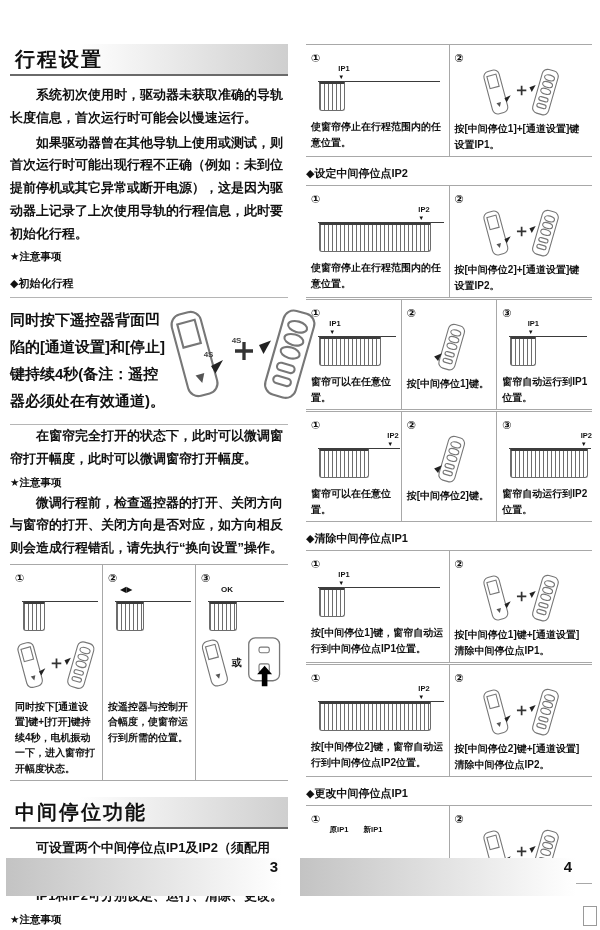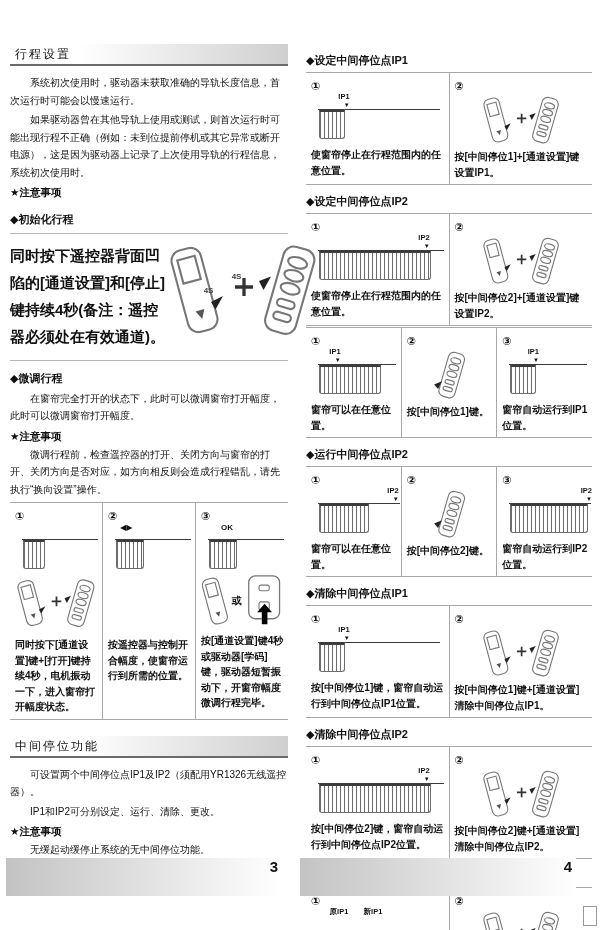--- a/index.html
+++ b/index.html
@@ -3,25 +3,25 @@
 <meta charset="utf-8">
 <style>
   html,body{margin:0;padding:0;background:#fff;}
   body{width:600px;height:930px;position:relative;overflow:hidden;
        font-family:"Liberation Sans","DejaVu Sans",sans-serif;color:#111;}
   .col{position:absolute;top:44px;}
   .col-left{left:10px;width:278px;}
   .col-right{left:306px;width:286px;}
 
   
-  .h1bar{font-size:12px;font-weight:normal;padding:2px 5px 1px 5px;
+  .h1bar{font-size:20px;font-weight:bold;padding:2px 5px 1px 5px;
          background:linear-gradient(90deg,#ffffff 25%,#cfcfcf 100%);
          border-bottom:2px solid #6a6a6a;margin-bottom:8px;letter-spacing:2px;}
 
-  .para{font-size:10px;font-weight:normal;line-height:1.75;text-indent:2em;margin:0 0 2px 0;}
+  .para{font-size:13px;font-weight:bold;line-height:1.75;text-indent:2em;margin:0 0 2px 0;}
   .star{font-size:10.5px;font-weight:bold;line-height:1.8;margin:2px 0 0 0;}
   .sub{font-size:11px;font-weight:bold;margin:10px 0 4px 0;}
 
   
   .initblock{display:flex;border-top:1px solid #b5b5b5;border-bottom:1px solid #b5b5b5;
              padding:8px 0 10px 0;margin-top:6px;}
   .initblock .txt{width:56%;font-size:15px;font-weight:bold;line-height:1.8;}
   .initfig{width:44%;position:relative;}
   .initfig svg{display:block;margin:0 auto;}
   .badge4s{position:absolute;font-size:8px;font-weight:bold;color:#444;}
@@ -34,21 +34,21 @@
   .pcell + .pcell{border-left:1px solid #a8a8a8;}
   .pnum{font-size:11px;font-weight:bold;display:inline-block;}
   .pcap{font-size:10px;font-weight:bold;line-height:1.55;margin-top:3px;}
 
   
   .fig{position:relative;height:48px;margin:2px 0 0 6px;}
   .track{position:absolute;top:13px;left:1px;border-top:1.5px solid #3a3a3a;}
   .curt{position:absolute;top:13px;left:2px;height:26px;
         background:repeating-linear-gradient(90deg,#6d6d6d 0 1px,#ffffff 1px 4px);
         border:1px solid #6d6d6d;border-top:3px solid #3d3d3d;border-radius:0 0 3px 3px;}
-  .marker{position:absolute;top:-3px;transform:translateX(-50%);text-align:right;
+  .marker{position:absolute;top:-3px;transform:translateX(-50%);text-align:left;
           font-size:7.5px;font-weight:bold;line-height:1;white-space:nowrap;}
   .marker .tri{display:block;font-size:6px;line-height:1;margin-top:1px;}
   .figsvg{height:50px;display:block;margin:0 auto;}
   .fig-remote{height:52px;display:flex;align-items:center;justify-content:center;}
   .annot{position:absolute;top:-2px;font-size:8px;font-weight:bold;line-height:1;}
 
   
   .lp-figstack{display:flex;align-items:center;justify-content:center;gap:3px;margin-top:4px;}
   .or-txt{font-size:10px;font-weight:bold;}
 
@@ -103,37 +103,36 @@
       <polygon points="21,32 13,41 18,41 18,54 24,54 24,41 29,41" fill="#000"></polygon>
     </symbol>
   </defs>
 </svg>
 
 <div class="col col-left">
 
   <div class="h1bar">行程设置</div>
 
   <p class="para">系统初次使用时，驱动器未获取准确的导轨长度信息，首次运行时可能会以慢速运行。</p>
-  <p class="para">如果驱动器曾在其他导轨上使用或测试，则首次运行时可能出现行程不正确（例如：未到位提前停机或其它异常或断开电源），这是因为驱动器上记录了上次使用导轨的行程信息，系统初次使用时。</p>
+  <p class="para">如果驱动器曾在其他导轨上使用或测试，则首次运行时可能出现行程不正确（例如：未到位提前停机或其它异常或断开电源），这是因为驱动器上记录了上次使用导轨的行程信息，此时要初始化行程。</p>
   <div class="star">★注意事项</div>
 
   <div class="sub">◆初始化行程</div>
 
   <div class="initblock">
     <div class="txt">同时按下遥控器背面凹陷的[通道设置]和[停止]键持续4秒(备注：遥控器必须处在有效通道)。</div>
     <div class="initfig">
       <svg class="figsvg" style="height:96px" viewBox="0 0 104 64">
           <use href="#sym-pair"></use>
         </svg>
       <span class="badge4s a">4S</span>
       <span class="badge4s b">4S</span>
     </div>
   </div>
 
-  <div class="sub">◆微调行程</div>
   <p class="para">在窗帘完全打开的状态下，此时可以微调窗帘打开幅度，此时可以微调窗帘打开幅度。</p>
   <div class="star">★注意事项</div>
   <p class="para">微调行程前，检查遥控器的打开、关闭方向与窗帘的打开、关闭方向是否对应，如方向相反则会造成行程错乱，请先执行“换向设置”操作。</p>
 
   <div class="prow" style="margin-top:4px">
     <div class="pcell">
       <span class="pnum">①</span>
       <div class="fig" style="height:42px">
         <div class="track" style="width:76px"></div>
         <div class="curt" style="width:20px"></div>
@@ -164,35 +163,33 @@
       </div>
       <div class="lp-figstack">
         <svg class="figsvg" style="height:56px" viewBox="0 0 34 64">
             <use href="#sym-slim"></use>
           </svg>
         <span class="or-txt">或</span>
         <svg class="figsvg" style="height:58px" viewBox="0 0 42 58">
             <use href="#sym-wall"></use>
           </svg>
       </div>
-      <div class="pcap">按[通道设置]键4秒或驱动器[学码]键，驱动器短暂振动下，开窗帘幅度微调行程完毕。</div>
     </div>
   </div>
 
   <div class="h1bar" style="margin-top:16px">中间停位功能</div>
   <p class="para">可设置两个中间停位点IP1及IP2（须配用YR1326无线遥控器）。</p>
   <p class="para">IP1和IP2可分别设定、运行、清除、更改。</p>
   <div class="star">★注意事项</div>
   <p class="para">无缓起动缓停止系统的无中间停位功能。</p>
 </div>
 
 <div class="col col-right">
   <div>
       <div class="section">
-        <div class="sec-title">◆设定中间停位点IP1</div>
         <div class="prow">
           <div class="pcell"><span class="pnum">①</span><div class="fig">
               <div class="track" style="width: 122px;"></div>
               <div class="curt" style="width: 24px;"></div>
               <span class="marker" style="left: 27px;"><span>IP1</span><span class="tri">▼</span></span>
             </div><div class="pcap">使窗帘停止在行程范围内的任意位置。</div></div>
           <div class="pcell"><span class="pnum">②</span><div class="fig-remote">
               <svg viewBox="0 0 104 64" class="figsvg" style="height: 50px;">
                 <use href="#sym-pair"></use>
               </svg>
@@ -227,21 +224,20 @@
               </svg>
             </div><div class="pcap">按[中间停位1]键。</div></div>
           <div class="pcell"><span class="pnum">③</span><div class="fig">
               <div class="track" style="width: 78px;"></div>
               <div class="curt" style="width: 24px;"></div>
               <span class="marker" style="left: 25px;"><span>IP1</span><span class="tri">▼</span></span>
             </div><div class="pcap">窗帘自动运行到IP1位置。</div></div>
         </div>
       </div>
       <div class="section">
-        <div class="sec-title">◆运行中间停位点IP2</div>
         <div class="prow">
           <div class="pcell"><span class="pnum">①</span><div class="fig">
               <div class="track" style="width: 82px;"></div>
               <div class="curt" style="width: 48px;"></div>
               <span class="marker" style="left: 76px;"><span>IP2</span><span class="tri">▼</span></span>
             </div><div class="pcap">窗帘可以在任意位置。</div></div>
           <div class="pcell"><span class="pnum">②</span><div class="fig-remote">
               <svg viewBox="0 0 48 64" class="figsvg" style="height: 50px;">
                 <use href="#sym-single"></use>
               </svg>
@@ -262,21 +258,20 @@
               <span class="marker" style="left: 27px;"><span>IP1</span><span class="tri">▼</span></span>
             </div><div class="pcap">按[中间停位1]键，窗帘自动运行到中间停位点IP1位置。</div></div>
           <div class="pcell"><span class="pnum">②</span><div class="fig-remote">
               <svg viewBox="0 0 104 64" class="figsvg" style="height: 50px;">
                 <use href="#sym-pair"></use>
               </svg>
             </div><div class="pcap">按[中间停位1]键+[通道设置]清除中间停位点IP1。</div></div>
         </div>
       </div>
       <div class="section">
-        <div class="sec-title">◆清除中间停位点IP2</div>
         <div class="prow">
           <div class="pcell"><span class="pnum">①</span><div class="fig">
               <div class="track" style="width: 126px;"></div>
               <div class="curt" style="width: 110px;"></div>
               <span class="marker" style="left: 107px;"><span>IP2</span><span class="tri">▼</span></span>
             </div><div class="pcap">按[中间停位2]键，窗帘自动运行到中间停位点IP2位置。</div></div>
           <div class="pcell"><span class="pnum">②</span><div class="fig-remote">
               <svg viewBox="0 0 104 64" class="figsvg" style="height: 50px;">
                 <use href="#sym-pair"></use>
               </svg>

